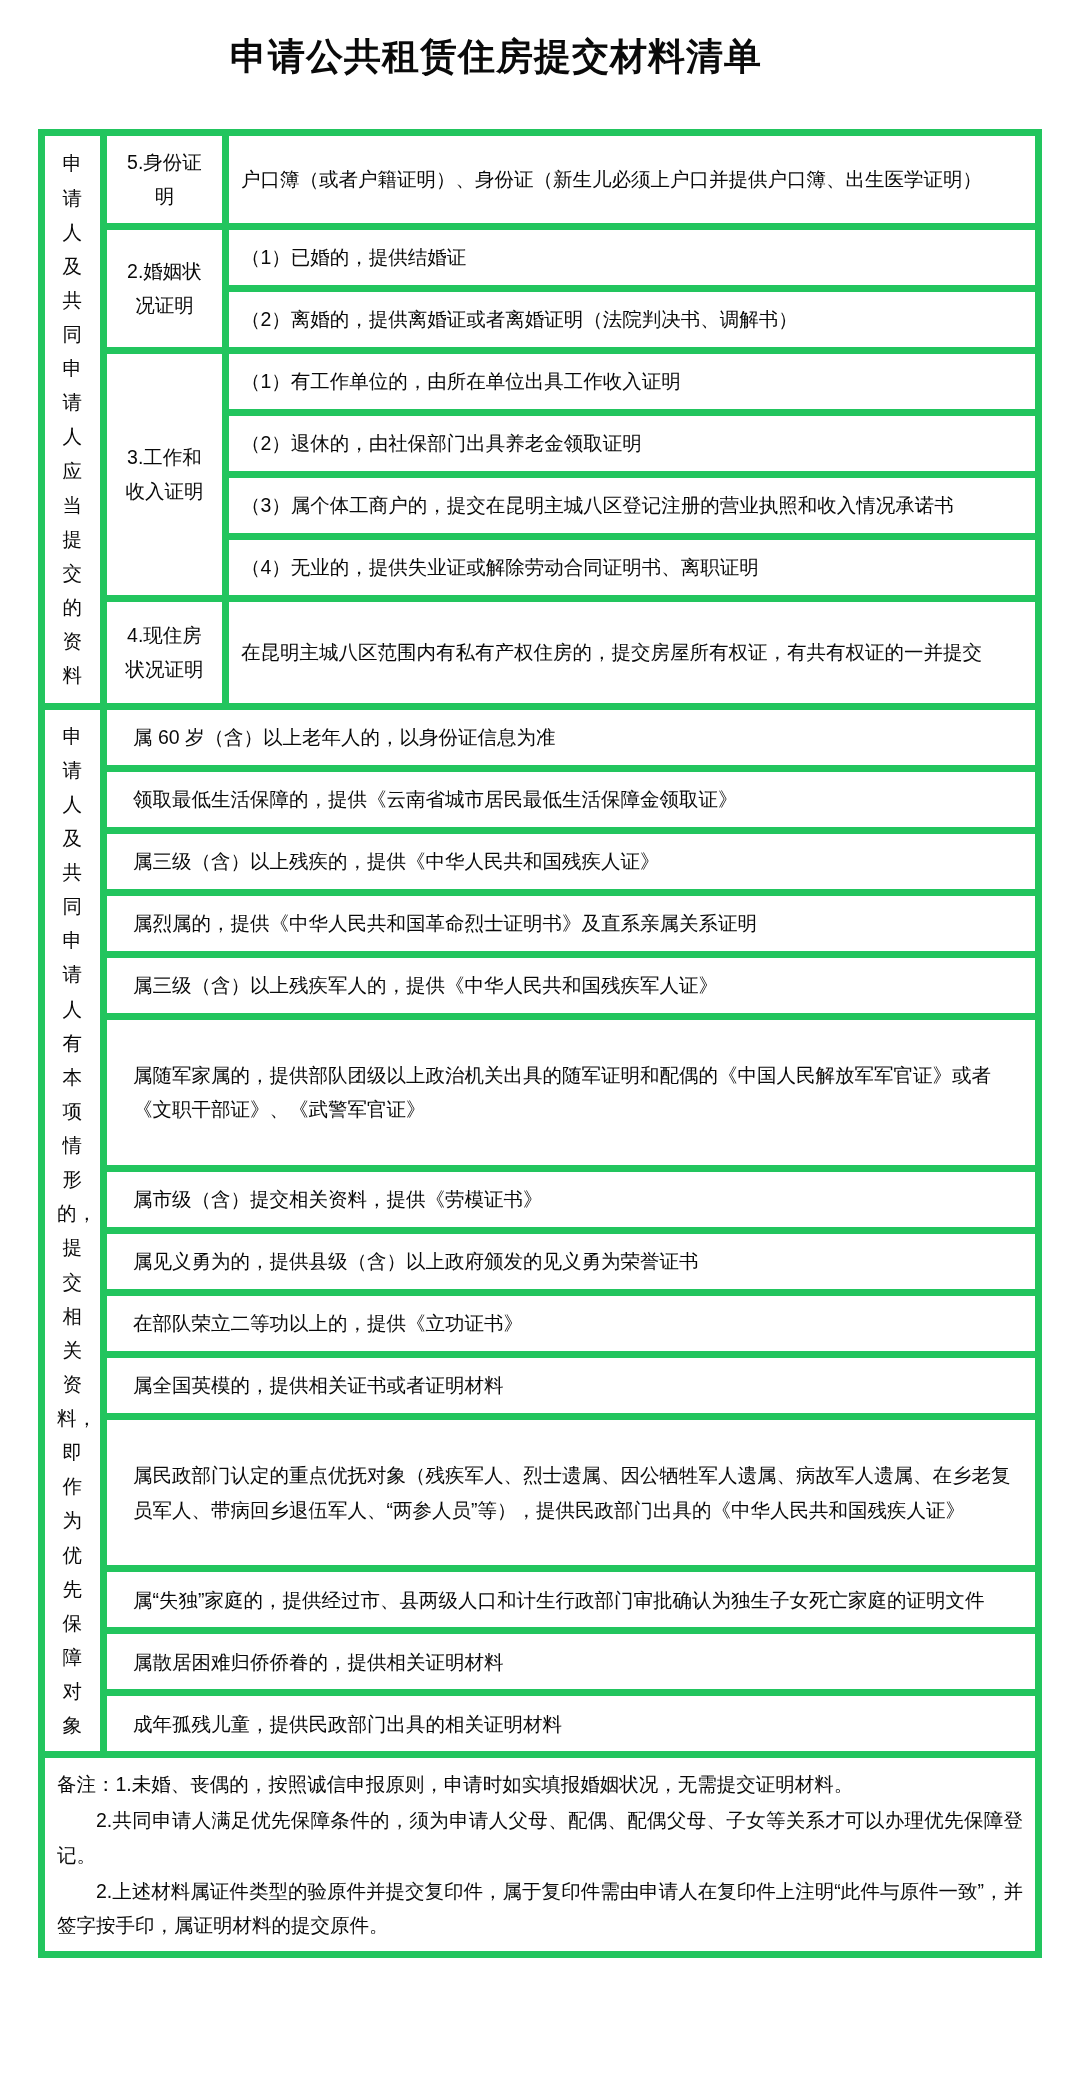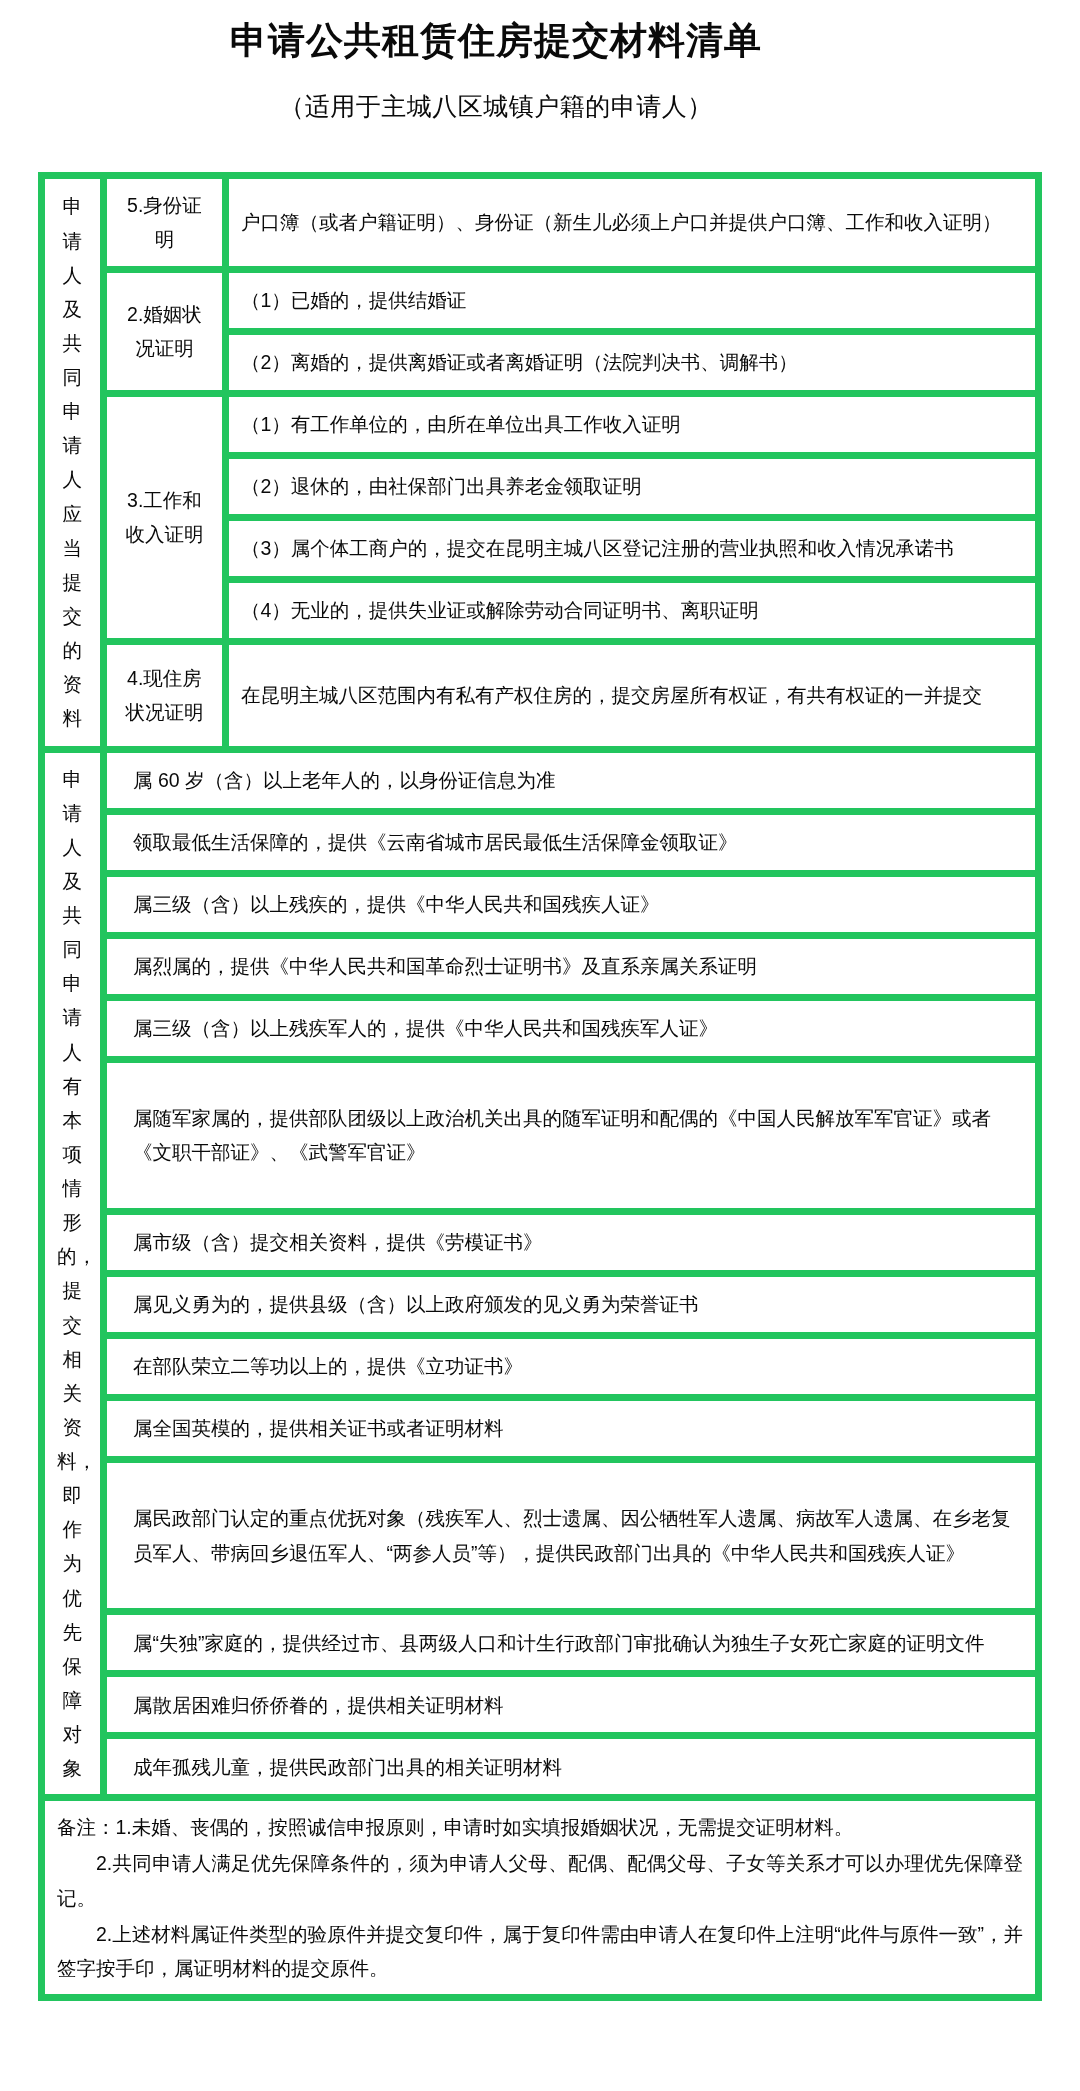--- a/index.html
+++ b/index.html
@@ -10,21 +10,21 @@
   }
   body {
     width: 1080px;
     min-height: 2091px;
     font-family: "Liberation Sans", "DejaVu Sans", sans-serif;
     color: #0a0a0a;
     -webkit-font-smoothing: antialiased;
   }
   .page {
     width: 992px;
-    padding: 0 38px;
+    padding: 16px 38px;
     position: relative;
   }
   .doc-title {
     text-align: center;
     font-size: 37px;
     font-weight: bold;
     letter-spacing: 1px;
     padding-top: 18px;
     line-height: 1.25;
   }
@@ -91,36 +91,35 @@
   .notes-cell p { margin: 0; }
   .notes-cell p + p { margin-top: 2px; }
   .note-indent { text-indent: 2em; }
 </style>
 </head>
 <body>
 
 <div class="page">
 
   <div class="doc-title">申请公共租赁住房提交材料清单</div>
-  <div class="doc-subtitle">（适用于主城八区城镇户籍的申请人）</div>
 
   <table class="main">
     <colgroup>
       <col style="width:62px">
       <col style="width:122px">
       <col>
     </colgroup>
     <tbody>
 
       <tr>
         <td class="vlabel" rowspan="8">
           <span class="vtext">申请人及共同申请人应当提交的资料</span>
         </td>
         <td class="sublabel r-h1">5.身份证明</td>
-        <td class="content r-h1">户口簿（或者户籍证明）、身份证（新生儿必须上户口并提供户口簿、工作和收入证明）</td>
+        <td class="content r-h1">户口簿（或者户籍证明）、身份证（新生儿必须上户口并提供户口簿、出生医学证明）</td>
       </tr>
 
       <tr>
         <td class="sublabel" rowspan="2">2.婚姻状况证明</td>
         <td class="content r-h2">（1）已婚的，提供结婚证</td>
       </tr>
       <tr>
         <td class="content r-h2">（2）离婚的，提供离婚证或者离婚证明（法院判决书、调解书）</td>
       </tr>
 

